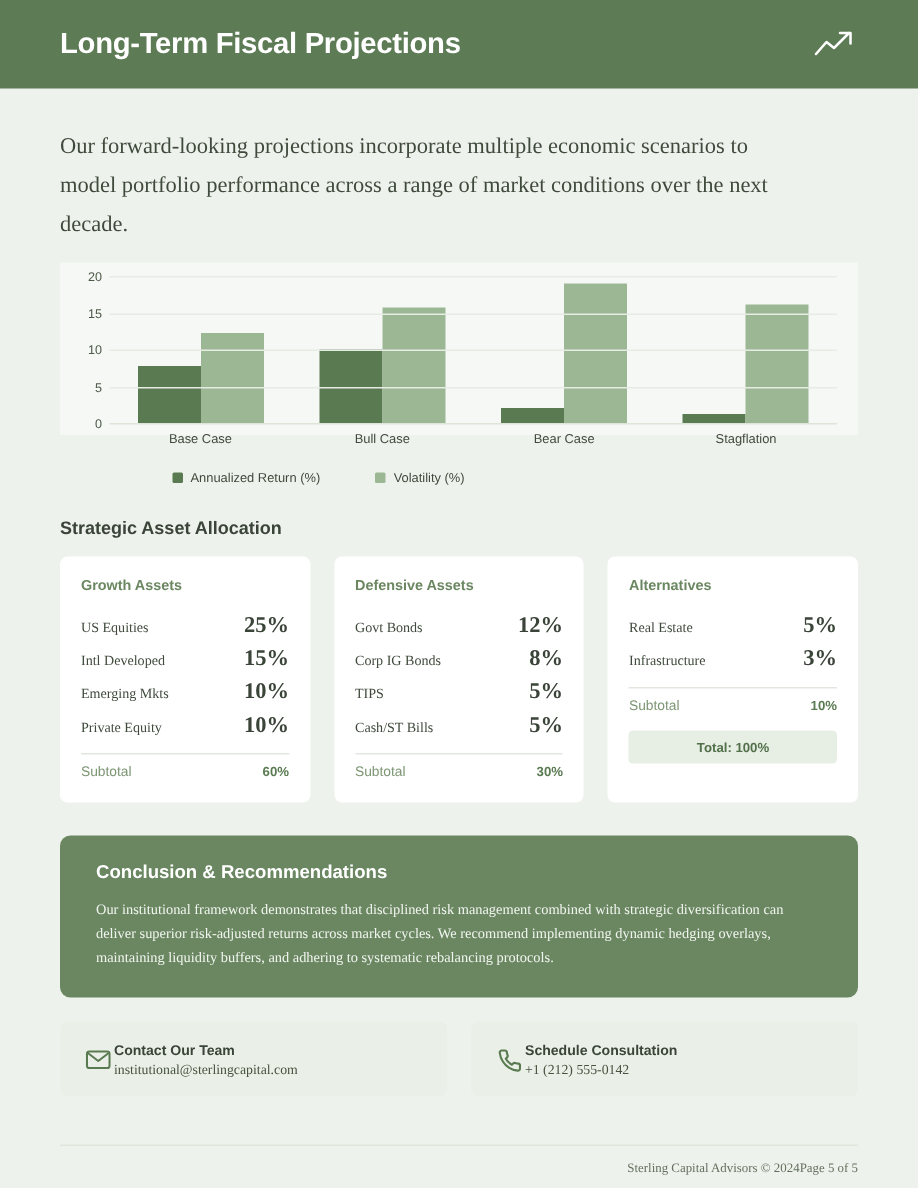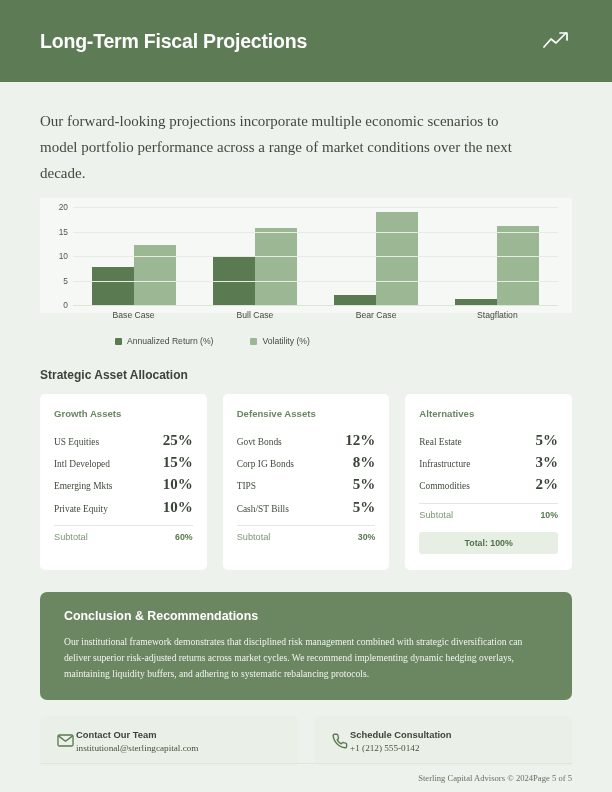--- a/index.html
+++ b/index.html
@@ -20,21 +20,21 @@
 
   .page {
     width: 612px;
     height: 792px;
     position: relative;
     background: #eef2ec;
   }
 
   
   .header {
-    height: 82px;
+    height: 59px;
     background: #5d7b55;
     display: flex;
     align-items: center;
     justify-content: space-between;
     padding: 0 40px 0 40px;
   }
   .header-title {
     font-size: 19.5px;
     font-weight: bold;
     color: #ffffff;
@@ -395,24 +395,20 @@
         <div class="card">
           <div class="card-title">Alternatives</div>
           <div class="row">
             <span>Real Estate</span>
             <span class="val">5%</span>
           </div>
           <div class="row">
             <span>Infrastructure</span>
             <span class="val">3%</span>
           </div>
-          <div class="row">
-            <span>Commodities</span>
-            <span class="val">2%</span>
-          </div>
           <div class="divider"></div>
           <div class="subtotal-row">
             <span>Subtotal</span>
             <span class="val">10%</span>
           </div>
           <div class="total-badge">Total: 100%</div>
         </div>
       </div>
 
     <div class="conclusion">

